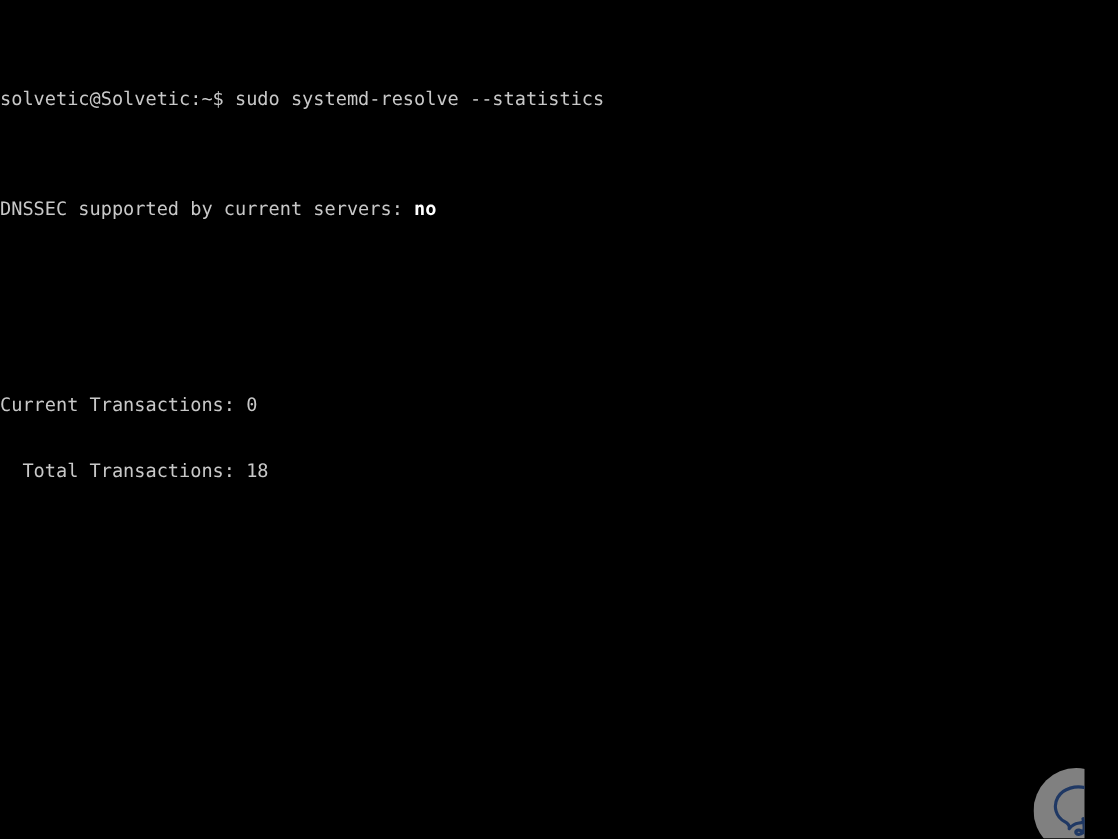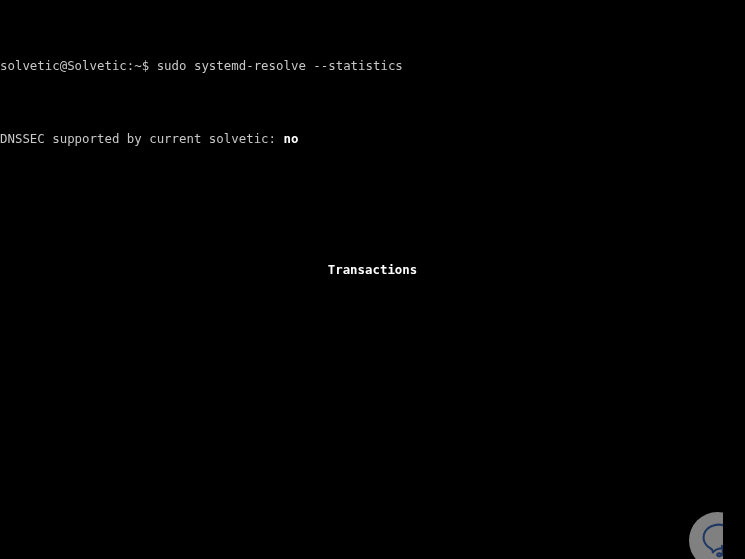--- a/index.html
+++ b/index.html
@@ -75,26 +75,27 @@
 <body>
 
 <div id="screen">
 
   <div id="terminal">
 
     
     <span class="line t-normal">solvetic@Solvetic:~$ sudo systemd-resolve --statistics</span>
 
     
-    <span class="line"><span class="t-normal">DNSSEC supported by current solvetic:</span><span class="t-normal"> </span><span class="t-bold">no</span></span>
+    <span class="line"><span class="t-normal">DNSSEC supported by current servers:</span><span class="t-normal"> </span><span class="t-bold">no</span></span>
 
     <span class="blank"> </span>
 
     
-    <span class="line t-bold">Transactions</span>
+    <span class="line t-normal">Current Transactions: 0</span>
+    <span class="line t-normal">  Total Transactions: 18</span>
 
     <span class="blank"> </span>
 
     
     
     
 
     
 
     

